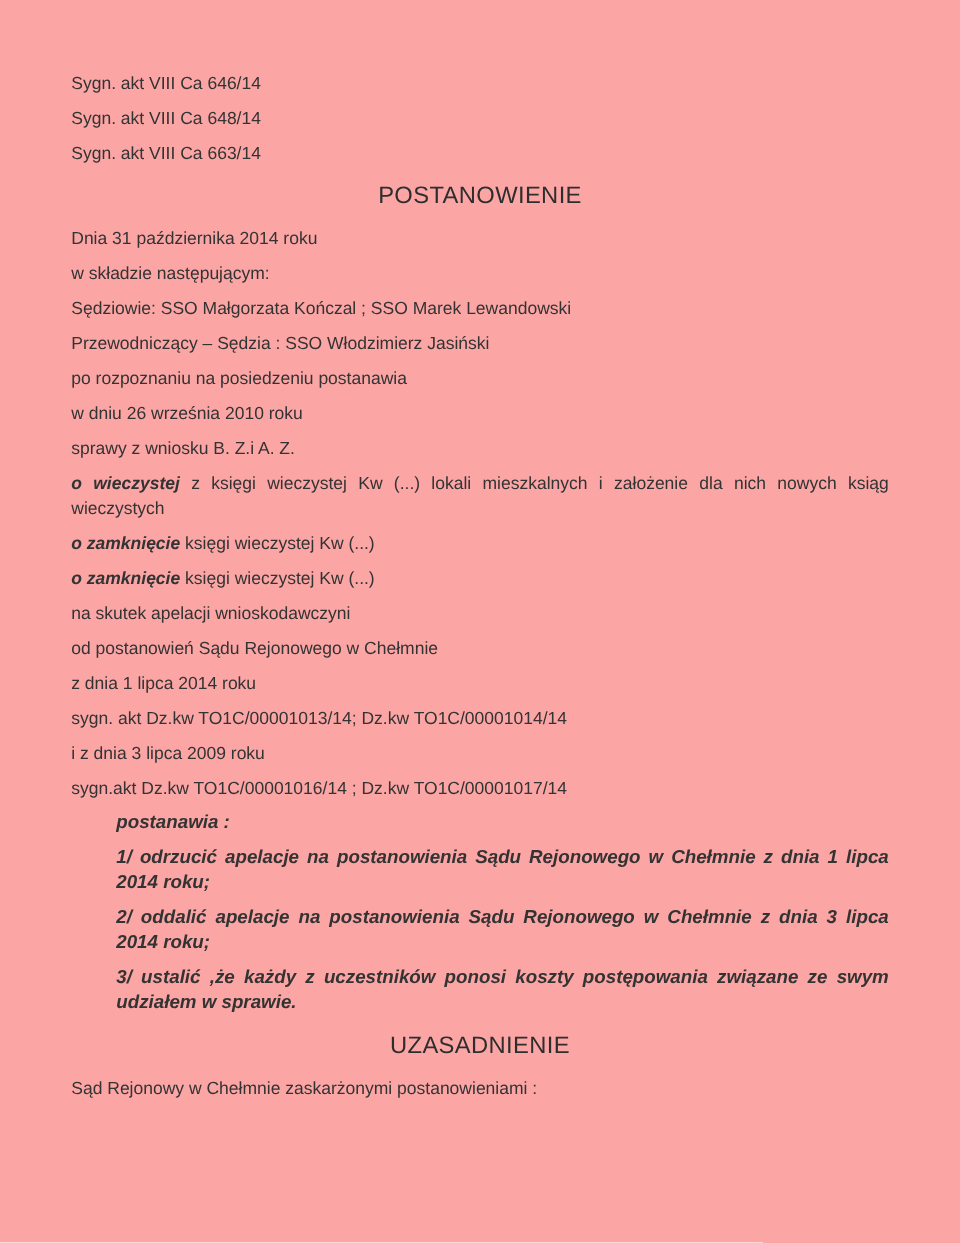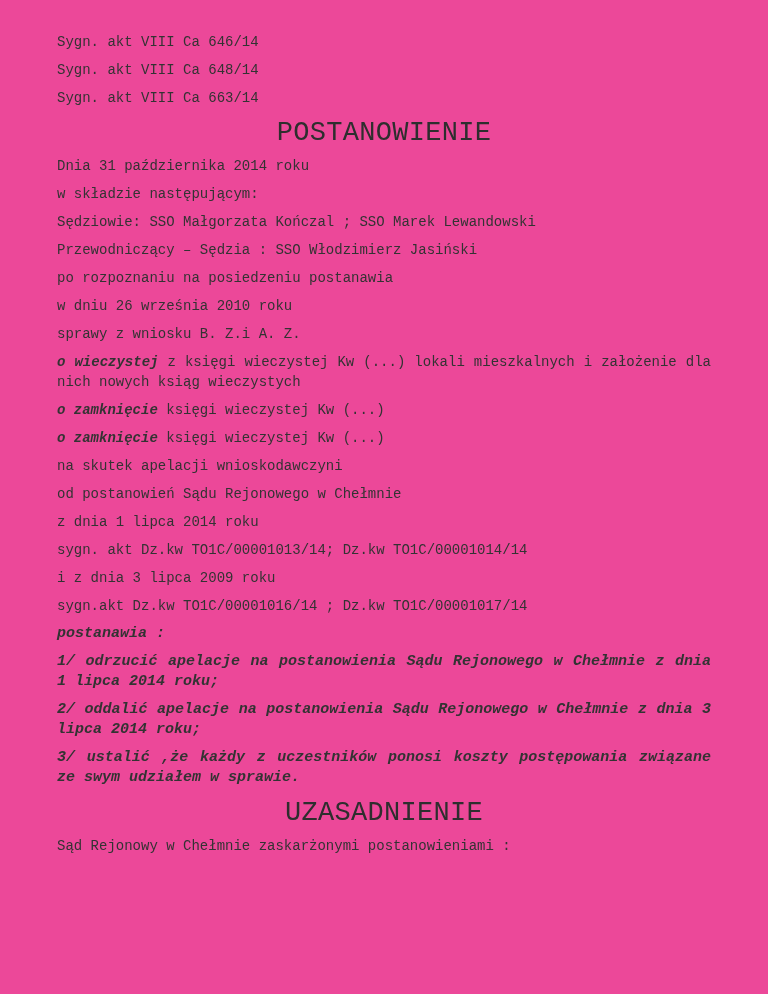--- a/index.html
+++ b/index.html
@@ -7,50 +7,51 @@
   html, body {
     margin: 0;
     padding: 0;
     background: #ffffff;
   }
   .page {
     position: relative;
     width: 768px;
     height: 994px;
     margin: 0 auto;
-    background: #ec4899;
-    padding: 32px 57px 20px 57px;
-    font-family: Liberation Mono, monospace;
+    background: #fca5a5;
+    padding: 56px 57px 20px 57px;
+    font-family: Liberation Sans, sans-serif;
     color: #333333;
     overflow: hidden;
   }
   .line {
     font-size: 14px;
     line-height: 20px;
     margin: 0 0 8px 0;
     text-align: justify;
   }
   .lead {
     font-weight: 700;
     font-style: italic;
   }
   .heading {
-    font-size: 27px;
+    font-size: 19px;
     line-height: 34px;
     font-weight: 400;
     text-align: center;
     margin: 2px 0 6px 0;
     color: #2e2e2e;
     letter-spacing: 0.3px;
   }
   .ruling-text {
     font-size: 15px;
     font-weight: 700;
     font-style: italic;
     line-height: 20px;
+    margin-left: 36px;
   }
 </style>
 </head>
 <body>
 
 <div class="page">
 
   <section>
     <p class="line">Sygn. akt VIII Ca 646/14</p>
     <p class="line">Sygn. akt VIII Ca 648/14</p>

